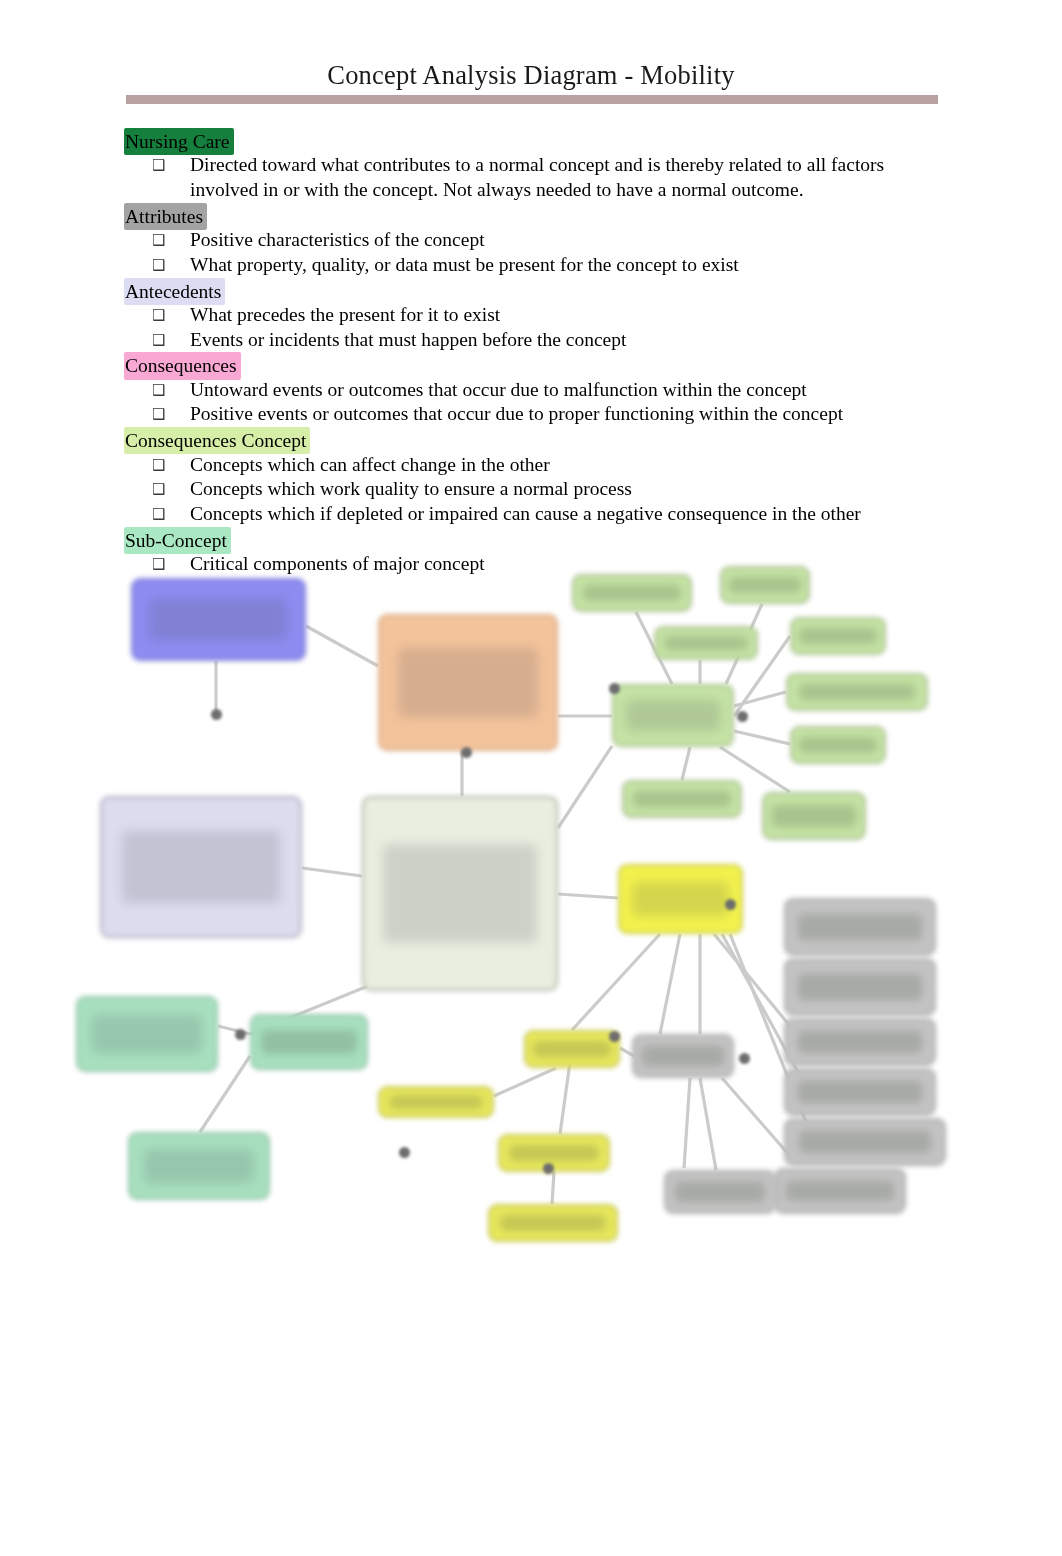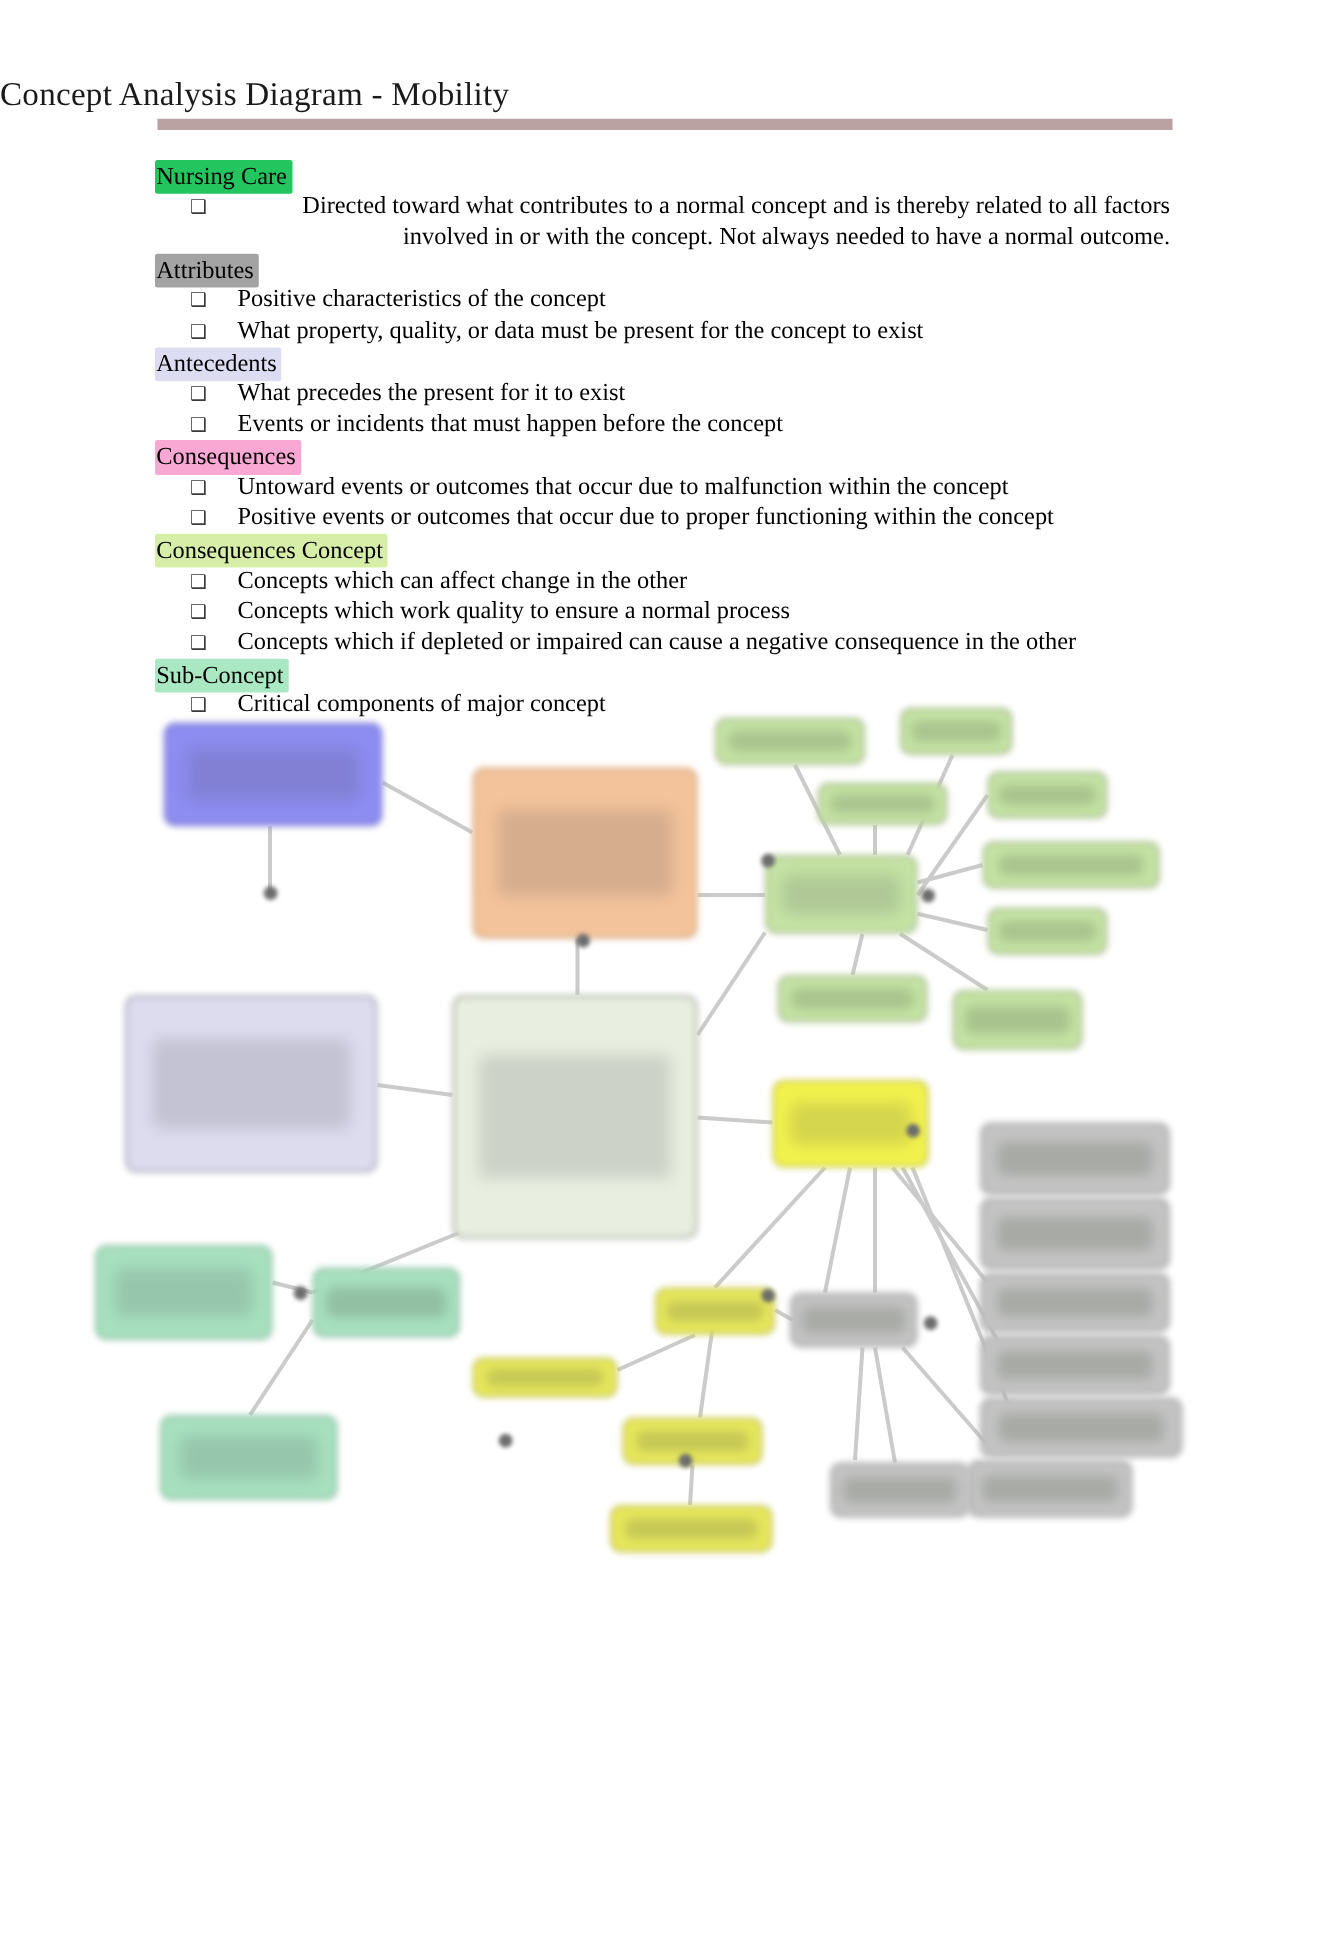--- a/index.html
+++ b/index.html
@@ -14,21 +14,21 @@
     color: #000000;
     overflow: hidden;
   }
 
   
   .page { position: absolute; inset: 0; background: #fff; }
 
   .doc-title {
     position: absolute;
     left: 0; right: 0; top: 60px;
-    text-align: left;
+    text-align: center;
     font-size: 26.5px;
     line-height: 1.15;
     letter-spacing: .2px;
     color: #1a1a1a;
   }
 
   .title-rule {
     position: absolute;
     left: 126px; top: 95px;
     width: 812px; height: 9px;
@@ -62,21 +62,21 @@
   }
   .bullet-glyph {
     width: 38px;
     flex: 0 0 38px;
     color: #3a3a3a;
     font-family: "DejaVu Sans", sans-serif;
     font-size: 15px;
     line-height: 24.7px;
   }
   .bullet-text { flex: 1 1 auto; }
-  .bullet-text .cont { display: block; text-align: right; }
+  .bullet-text .cont { display: block; }
 
   
   .diagram {
     position: absolute;
     left: 0; top: 556px;
     width: 1062px; height: 720px;
   }
   .diagram svg.edges {
     position: absolute; left: 0; top: 0;
     width: 1062px; height: 720px;
@@ -132,21 +132,21 @@
 </style>
 </head>
 <body>
 
 <div class="page">
 
   <div class="doc-title">Concept Analysis Diagram - Mobility</div>
   <div class="title-rule"></div>
 
   <div class="outline" id="outline">
-      <div class="cat-row"><span class="cat" style="background: #22c55e;">Nursing Care</span></div>
+      <div class="cat-row"><span class="cat" style="background: #15803d;">Nursing Care</span></div>
       <div class="bullet-row">
         <span class="bullet-glyph">❑</span>
         <span class="bullet-text">
           <span class="cont">Directed toward what contributes to a normal concept and is thereby related to all factors</span>
           <span class="cont">involved in or with the concept. Not always needed to have a normal outcome.</span>
         </span>
       </div>
       <div class="cat-row"><span class="cat" style="background: #a3a3a3;">Attributes</span></div>
       <div class="bullet-row">
         <span class="bullet-glyph">❑</span>

